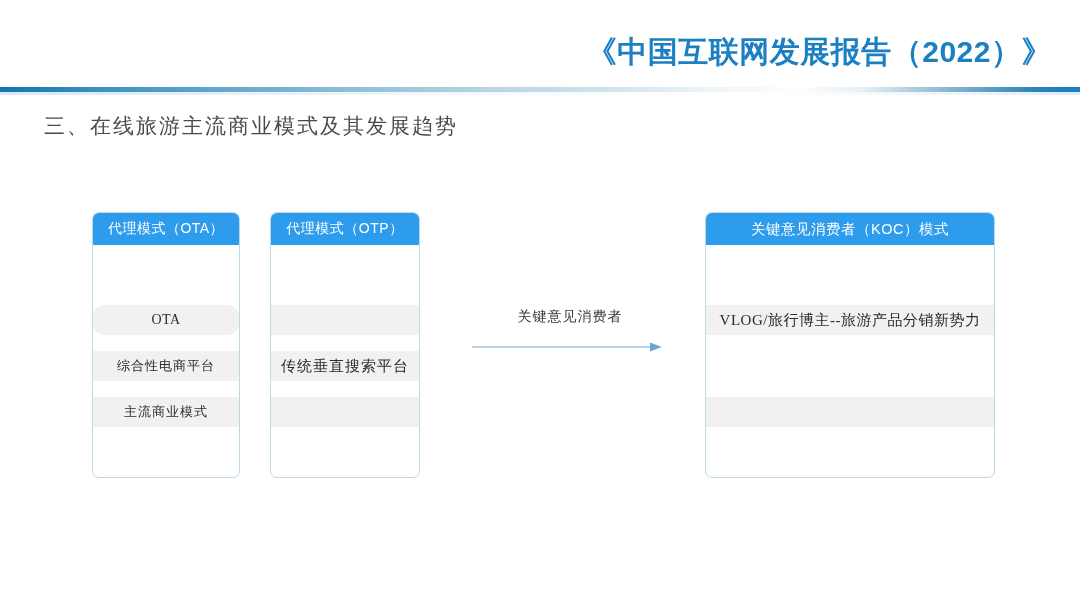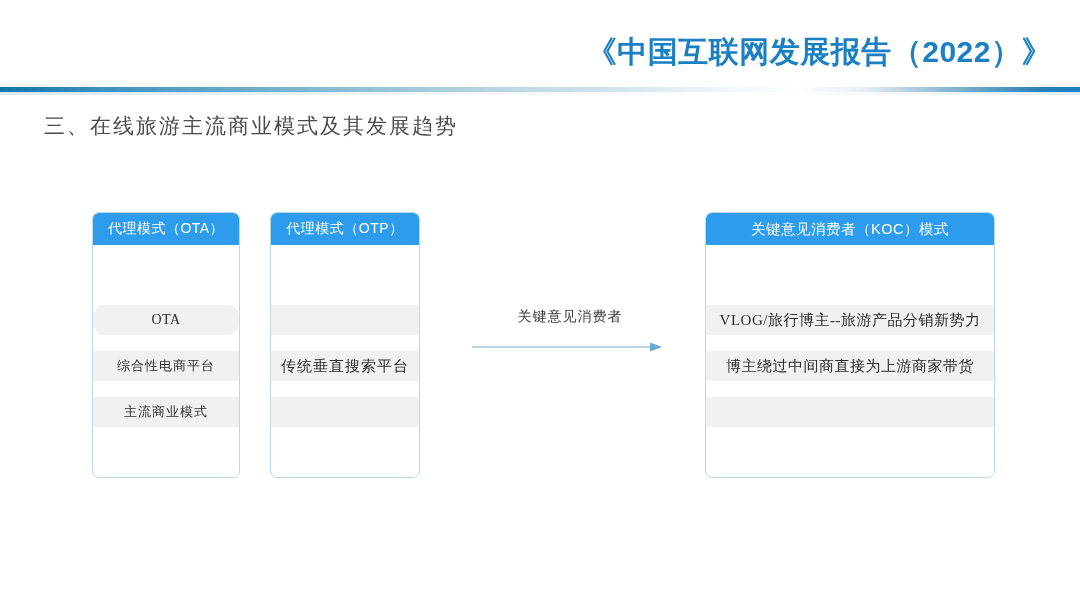--- a/index.html
+++ b/index.html
@@ -206,18 +206,17 @@
     <svg class="arrow-svg" width="195" height="14" viewBox="0 0 195 14">
       <line x1="2" y1="7" x2="182" y2="7" stroke="#9fc4dd" stroke-width="1.6"></line>
       <polygon points="180,2.4 192,7 180,11.6" fill="#6aa8d0"></polygon>
     </svg>
   </div>
 
   <div class="mode-card card-koc">
     <div class="card-header">关键意见消费者（KOC）模式</div>
     <div class="card-body">
       <div class="band band-0">VLOG/旅行博主--旅游产品分销新势力</div>
-      <div class="band band-1">博主绕过中间商直接为上游商家带货</div>
       <div class="band band-2"></div>
     </div>
   </div>
 
 </div>
 
 </body></html>

